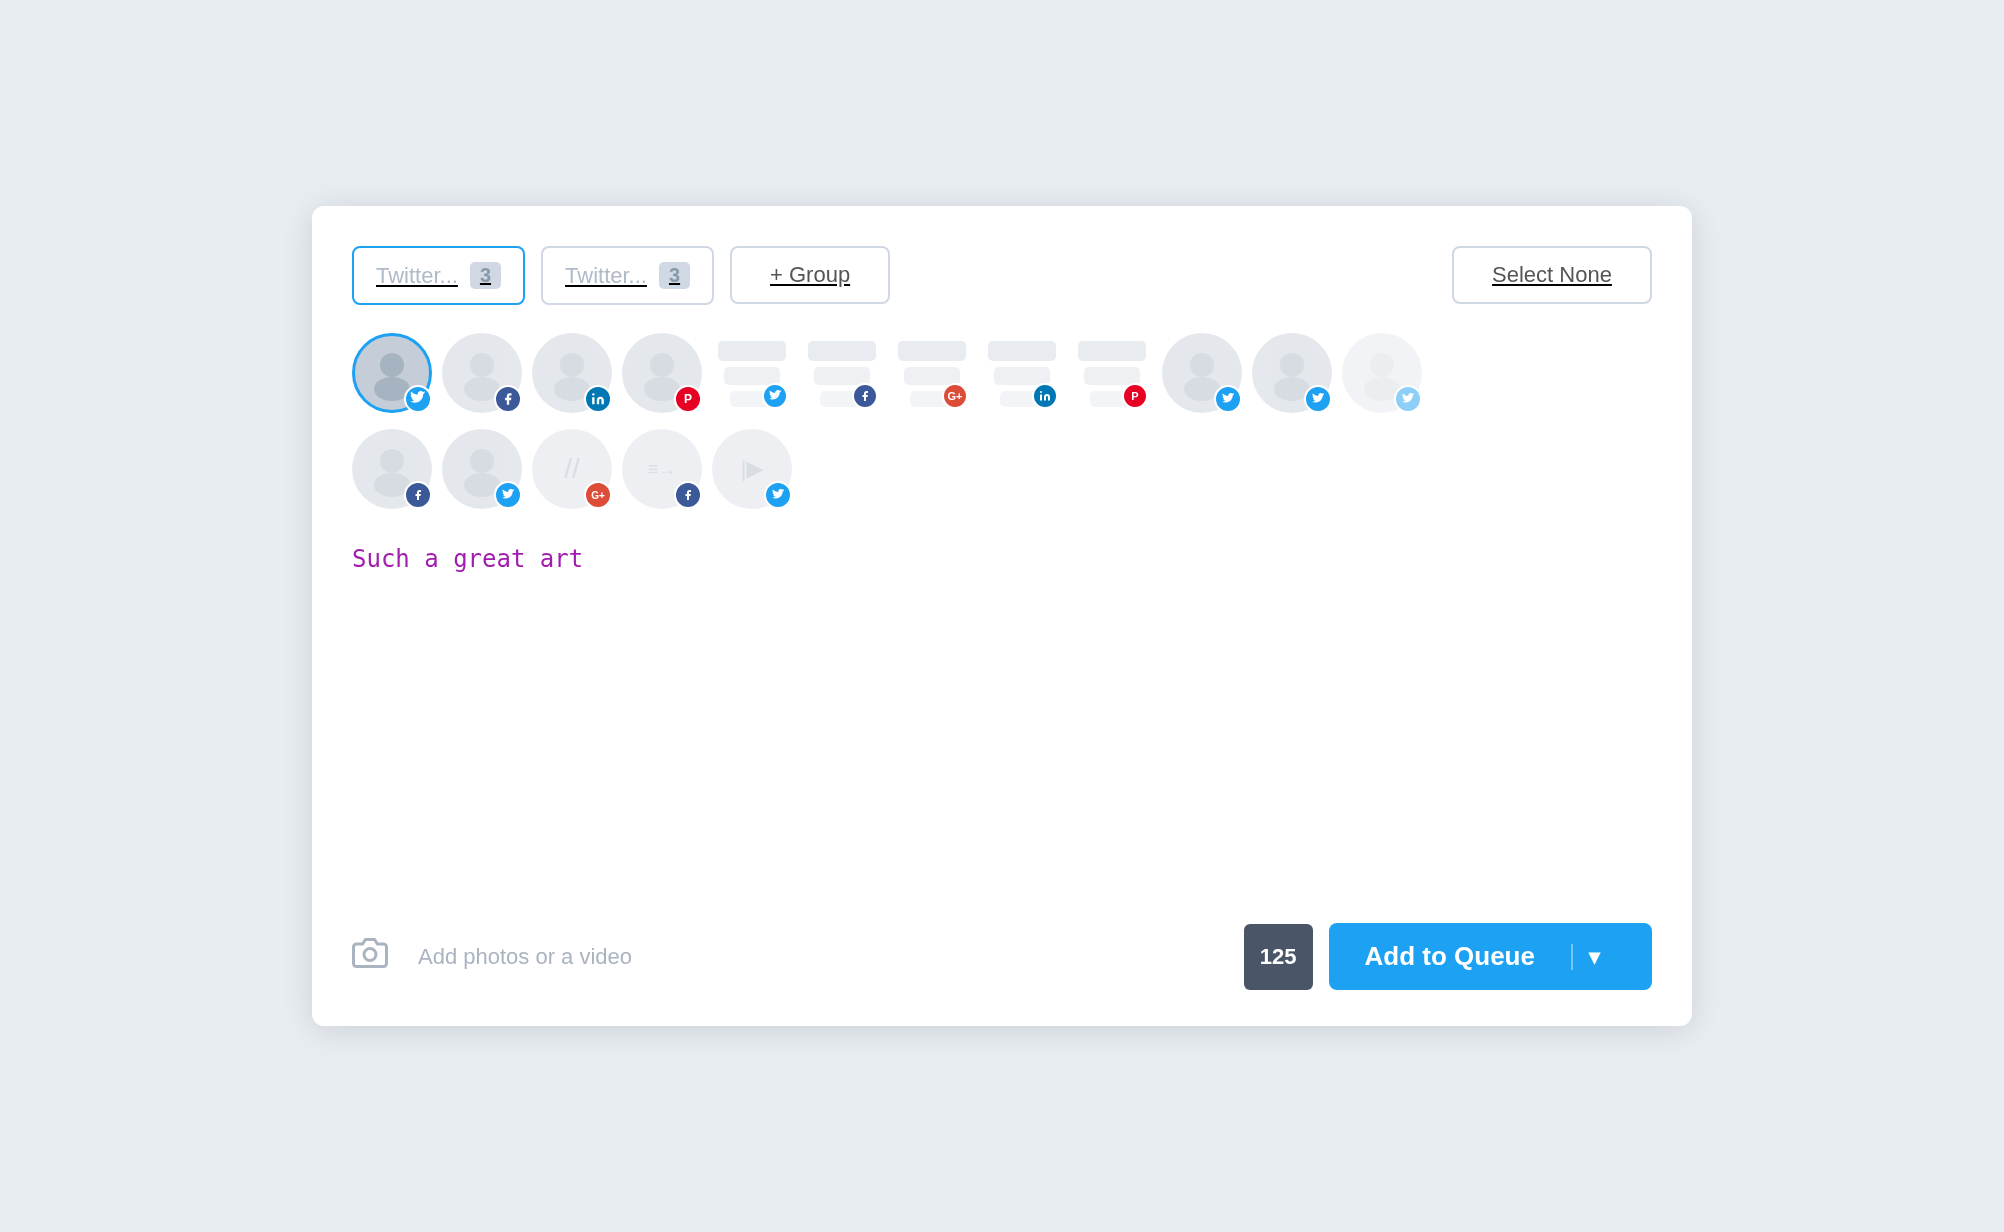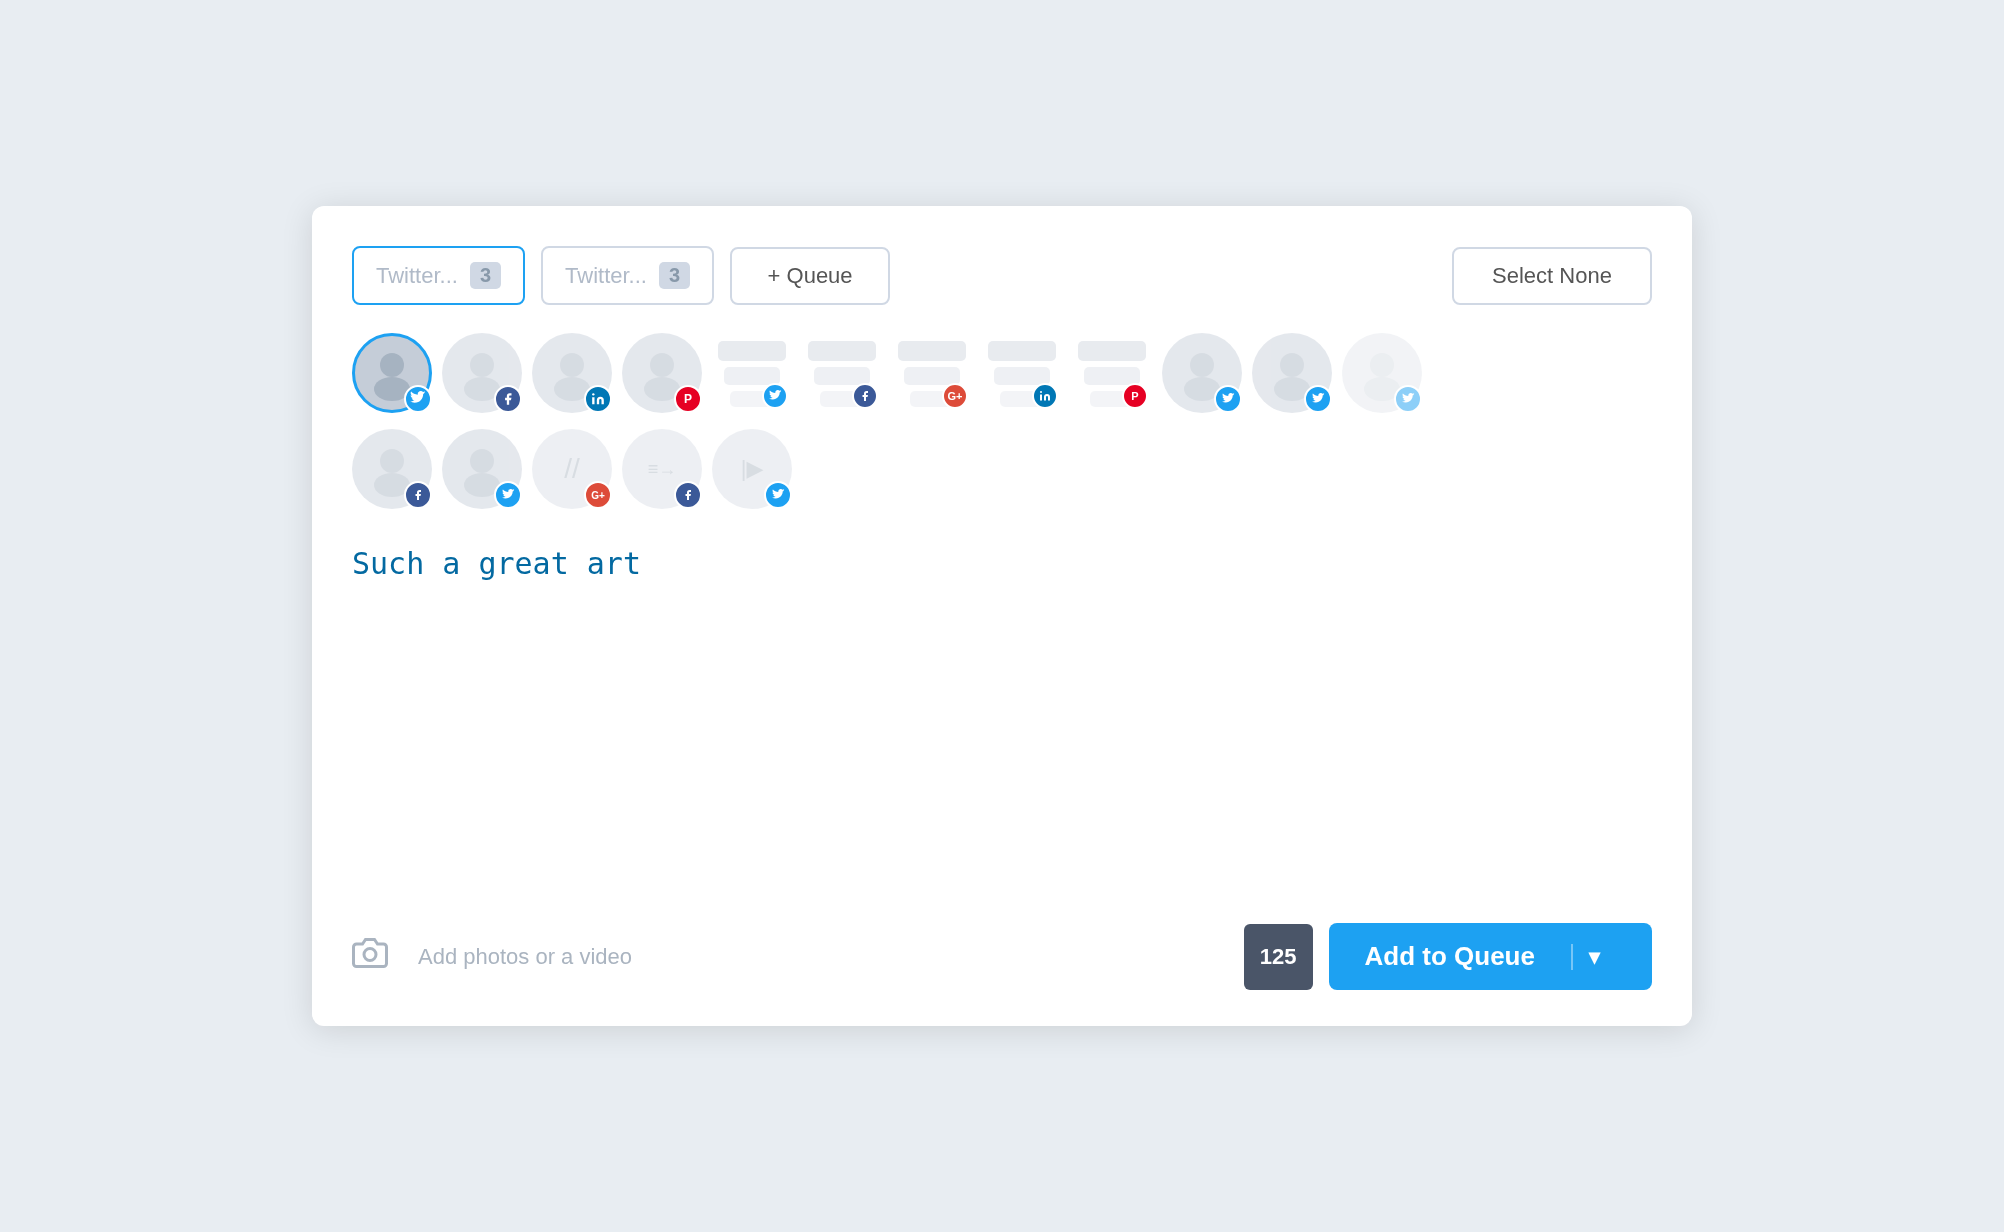--- a/index.html
+++ b/index.html
@@ -17,23 +17,24 @@
       box-shadow: 0 4px 32px rgba(0,0,0,0.12);
       width: 1380px;
       min-height: 820px;
       padding: 40px 40px 36px 40px;
       position: relative;
       display: flex;
       flex-direction: column;
     }
     .toolbar {
       display: flex;
-      align-items: flex-end;
+      align-items: flex-start;
       gap: 16px;
       margin-bottom: 28px;
+      text-decoration: underline;
     }
     .filter-btn {
       border: 2px solid #d0d8e4;
       border-radius: 8px;
       background: #fff;
       padding: 14px 22px;
       font-size: 22px;
       color: #b0bac8;
       cursor: pointer;
       display: flex;
@@ -161,22 +162,22 @@
 
     .text-area-container {
       flex: 1;
       margin-bottom: 28px;
     }
     .compose-textarea {
       width: 100%;
       min-height: 200px;
       border: none;
       outline: none;
-      font-size: 30px;
-      color: #0369a1;
+      font-size: 24px;
+      color: #a21caf;
       resize: none;
       background: transparent;
       line-height: 1.5;
     }
 
     .bottom-bar {
       display: flex;
       align-items: center;
       gap: 16px;
       margin-top: auto;
@@ -254,21 +255,21 @@
 
   <div class="toolbar">
     <button class="filter-btn twitter-active">
       <span>Twitter...</span>
       <span class="badge">3</span>
     </button>
     <button class="filter-btn">
       <span>Twitter...</span>
       <span class="badge">3</span>
     </button>
-    <button class="group-btn">+ Queue</button>
+    <button class="group-btn">+ Group</button>
     <div class="spacer"></div>
     <button class="select-none-btn">Select None</button>
   </div>
 
   <div class="accounts-row">
 
     <div class="account-avatar selected">
       <div class="face">
         <svg viewBox="0 0 56 56">
             <circle cx="28" cy="20" r="12" class="person-svg"></circle>

